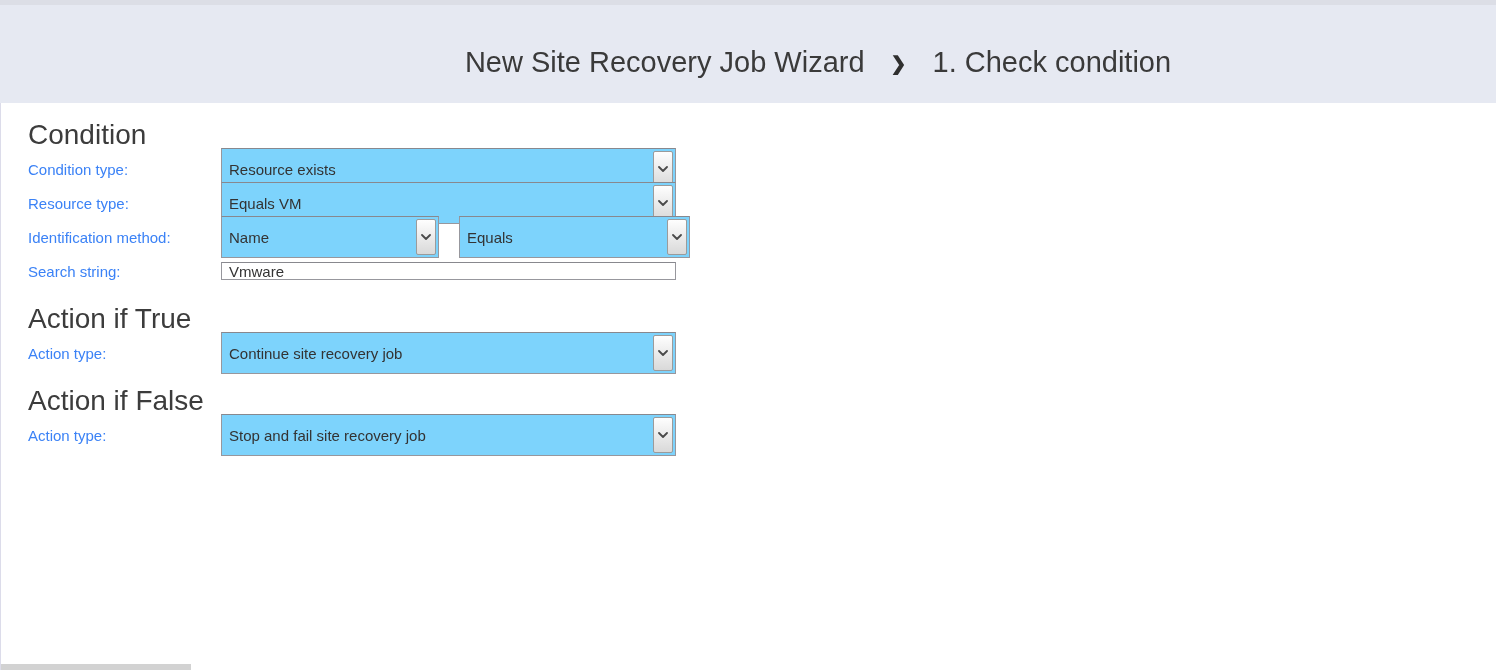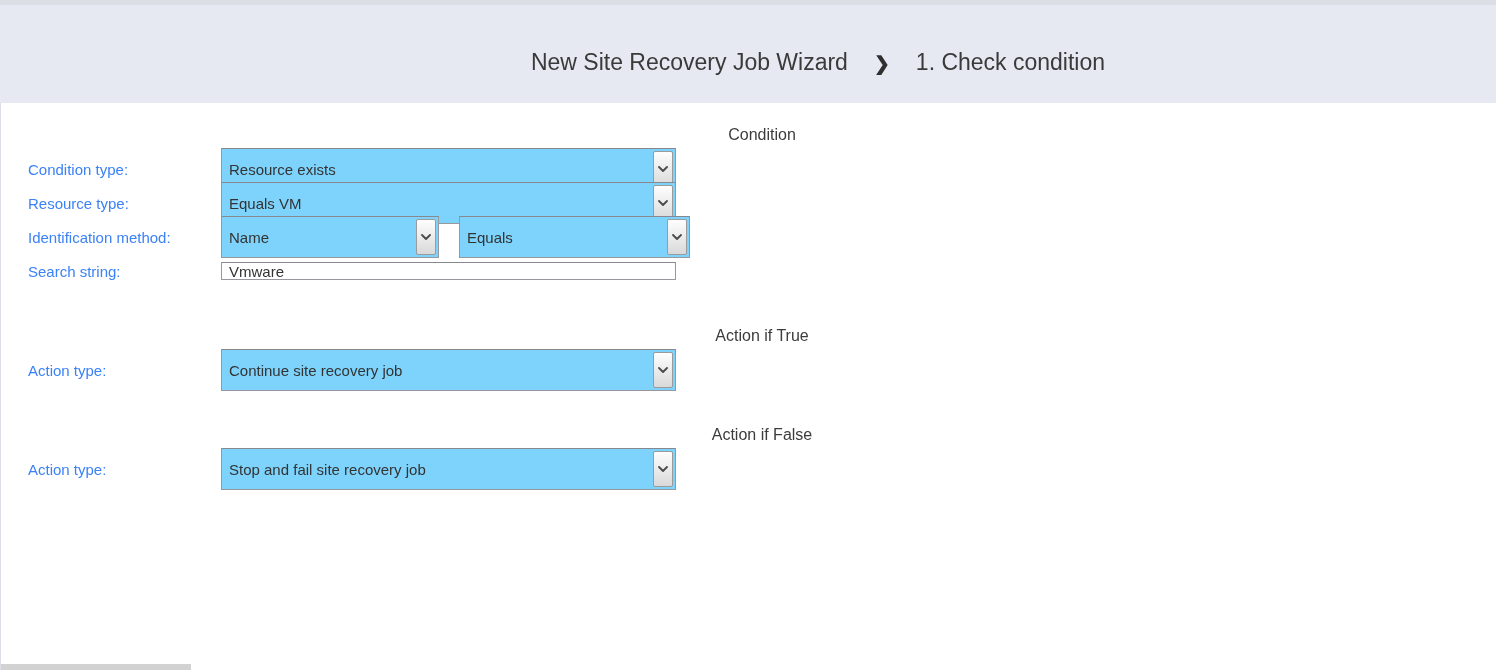--- a/index.html
+++ b/index.html
@@ -17,21 +17,21 @@
     height: 103px;
     background: #e6e9f2;
     border-top: 5px solid #dcdee6;
     display: flex;
     align-items: flex-start;
     justify-content: center;
     padding-top: 43px;
     padding-left: 140px;
   }
   .wizard-title, .step-title {
-    font-size: 23px;
+    font-size: 29px;
     line-height: 28px;
     color: #3a3a3a;
     white-space: nowrap;
   }
   .crumb-sep {
     font-size: 19px;
     line-height: 28px;
     margin: 0 26px;
     padding-top: 2px;
     color: #2f2f2f;
@@ -43,28 +43,27 @@
     position: absolute;
     top: 103px;
     left: 0;
     right: 0;
     bottom: 0;
     background: #ffffff;
     border-left: 1px solid #dcdcea;
     padding: 20px 0 0 27px;
   }
   .section-heading {
-    font-size: 16px;
+    font-size: 28px;
     line-height: 24px;
     font-weight: 400;
     color: #3c3c3c;
     margin-bottom: 9px;
-    text-align: center;
-  }
-  .section-heading.spaced { margin-top: 40px; }
+  }
+  .section-heading.spaced { margin-top: 23px; }
 
   .form-row {
     display: flex;
     align-items: center;
     height: 26px;
     margin-bottom: 8px;
   }
   .form-label {
     width: 193px;
     font-size: 15px;

